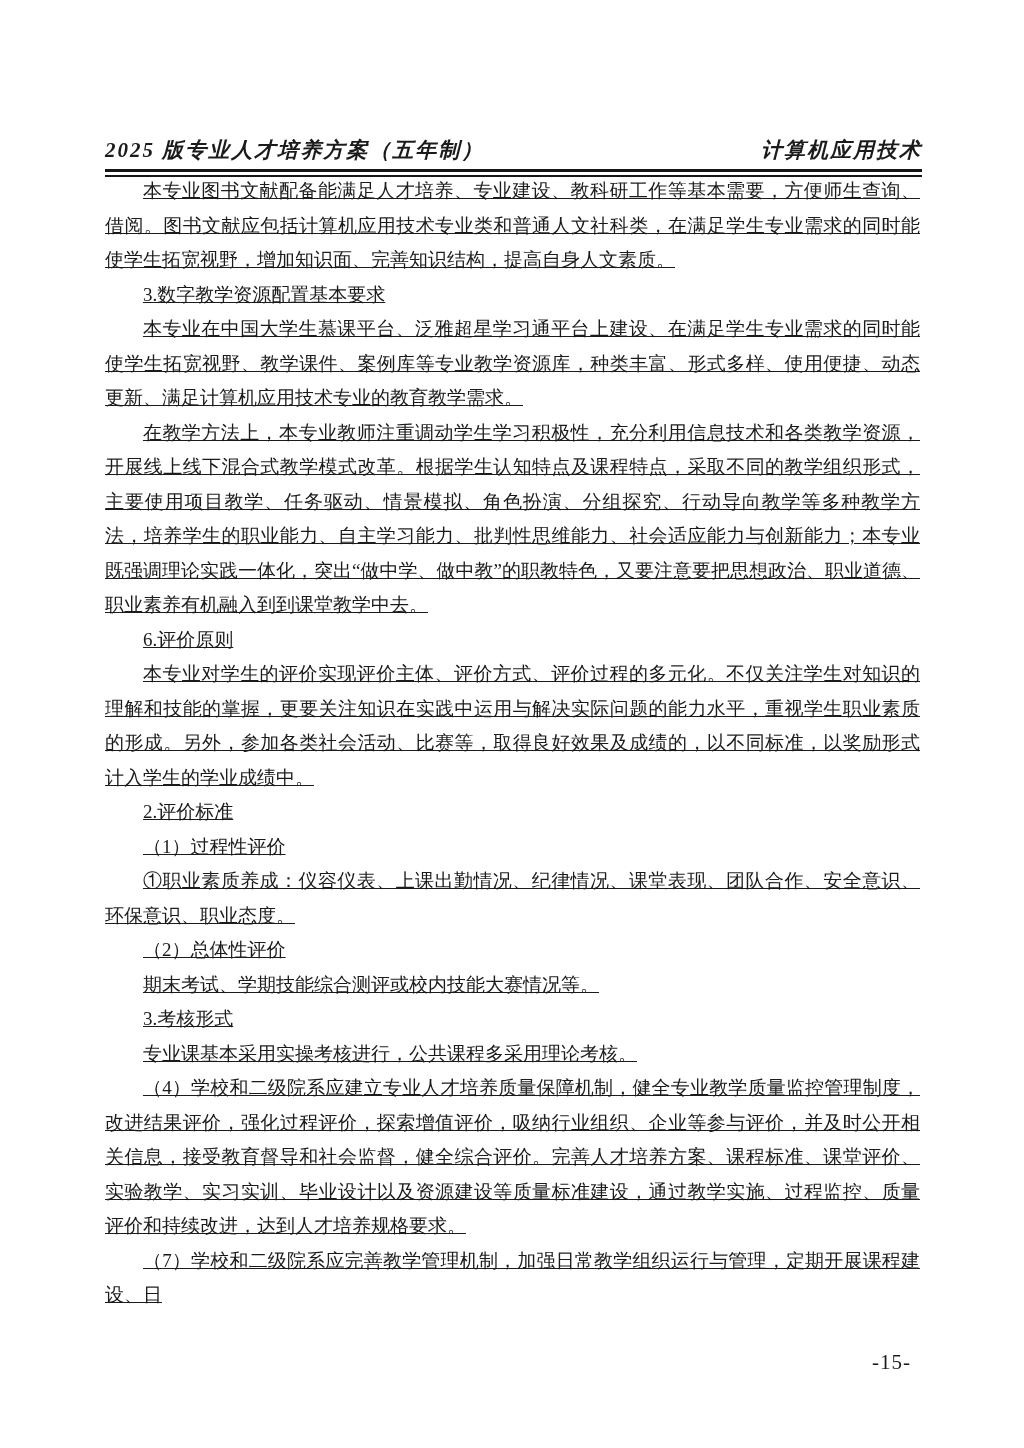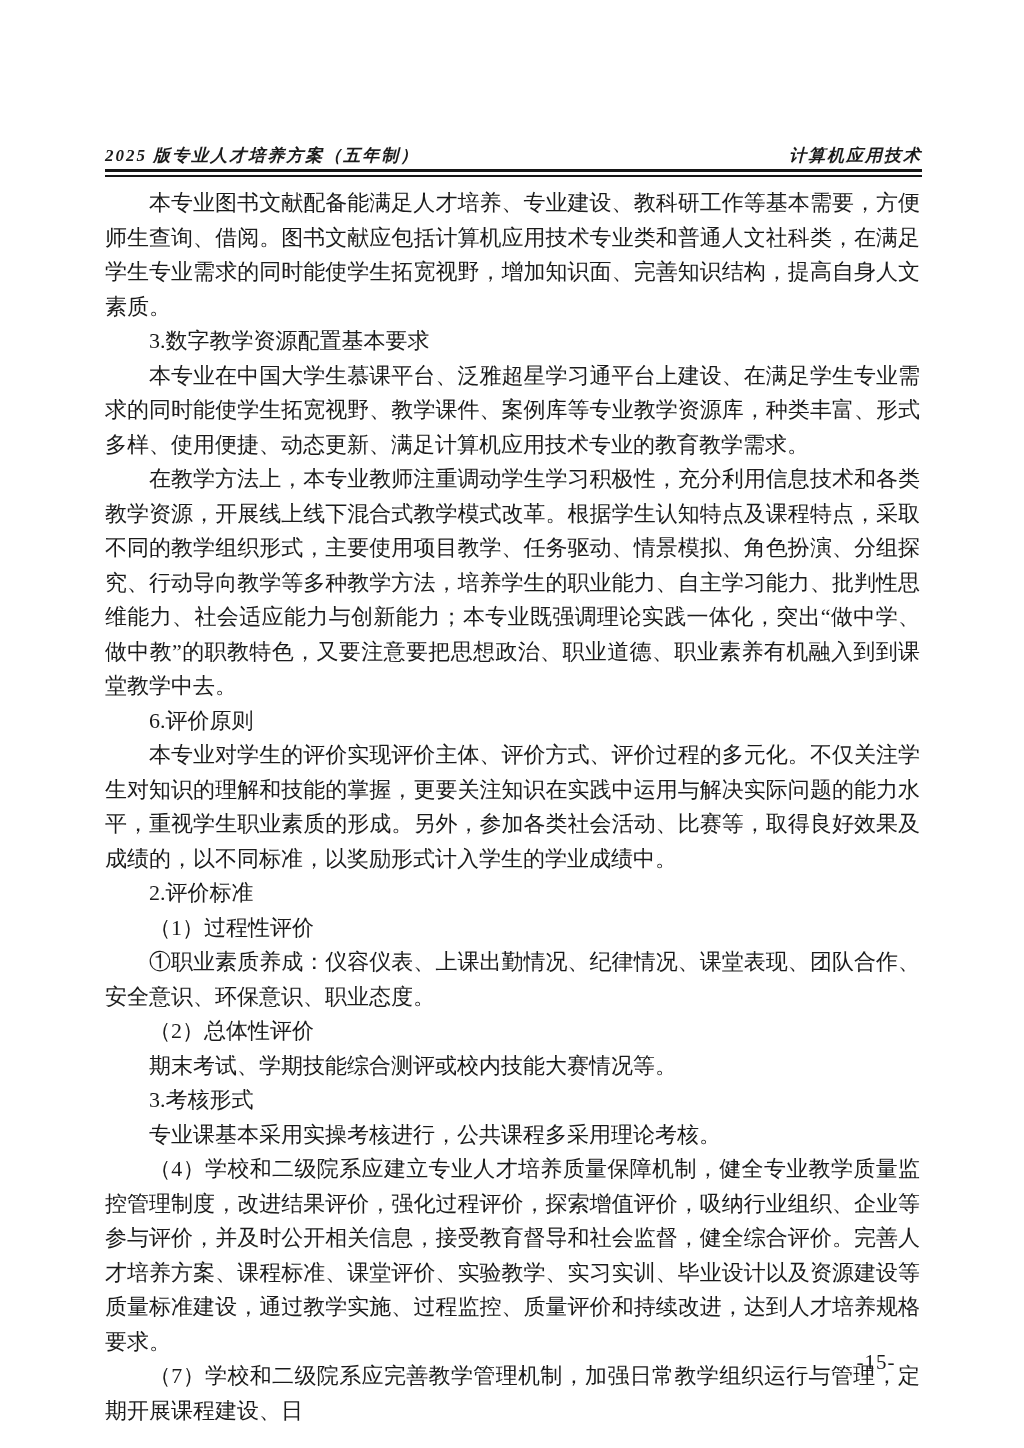--- a/index.html
+++ b/index.html
@@ -14,55 +14,55 @@
     overflow: hidden;
   }
   .header {
     position: absolute;
     left: 105px;
     right: 102px;
     top: 136px;
     display: flex;
     justify-content: space-between;
     align-items: baseline;
-    font-size: 17px;
+    font-size: 21px;
     font-weight: bold;
     font-style: italic;
     letter-spacing: 2px;
     white-space: nowrap;
-    margin-top: 8px;
   }
   .header-rule {
     position: absolute;
     left: 105px;
     right: 102px;
     top: 169px;
     height: 3px;
     border-top: 3px solid #161616;
     border-bottom: 2px solid #161616;
   }
   .content {
     position: absolute;
     left: 105px;
     right: 104px;
-    top: 186px;
-    font-size: 22px;
+    top: 174px;
+    font-size: 19px;
     line-height: 34.5px;
     text-align: justify;
+    text-decoration: underline;
   }
   .content p {
     margin: 0;
     text-indent: 2em;
   }
   .footer-pagenum {
     position: absolute;
     top: 1350px;
     left: 841px;
     width: 70px;
-    text-align: center;
+    text-align: right;
     font-size: 21px;
     letter-spacing: 1px;
   }
 </style>
 </head>
 <body>
 
 <div class="page">
 
   <div class="header">

